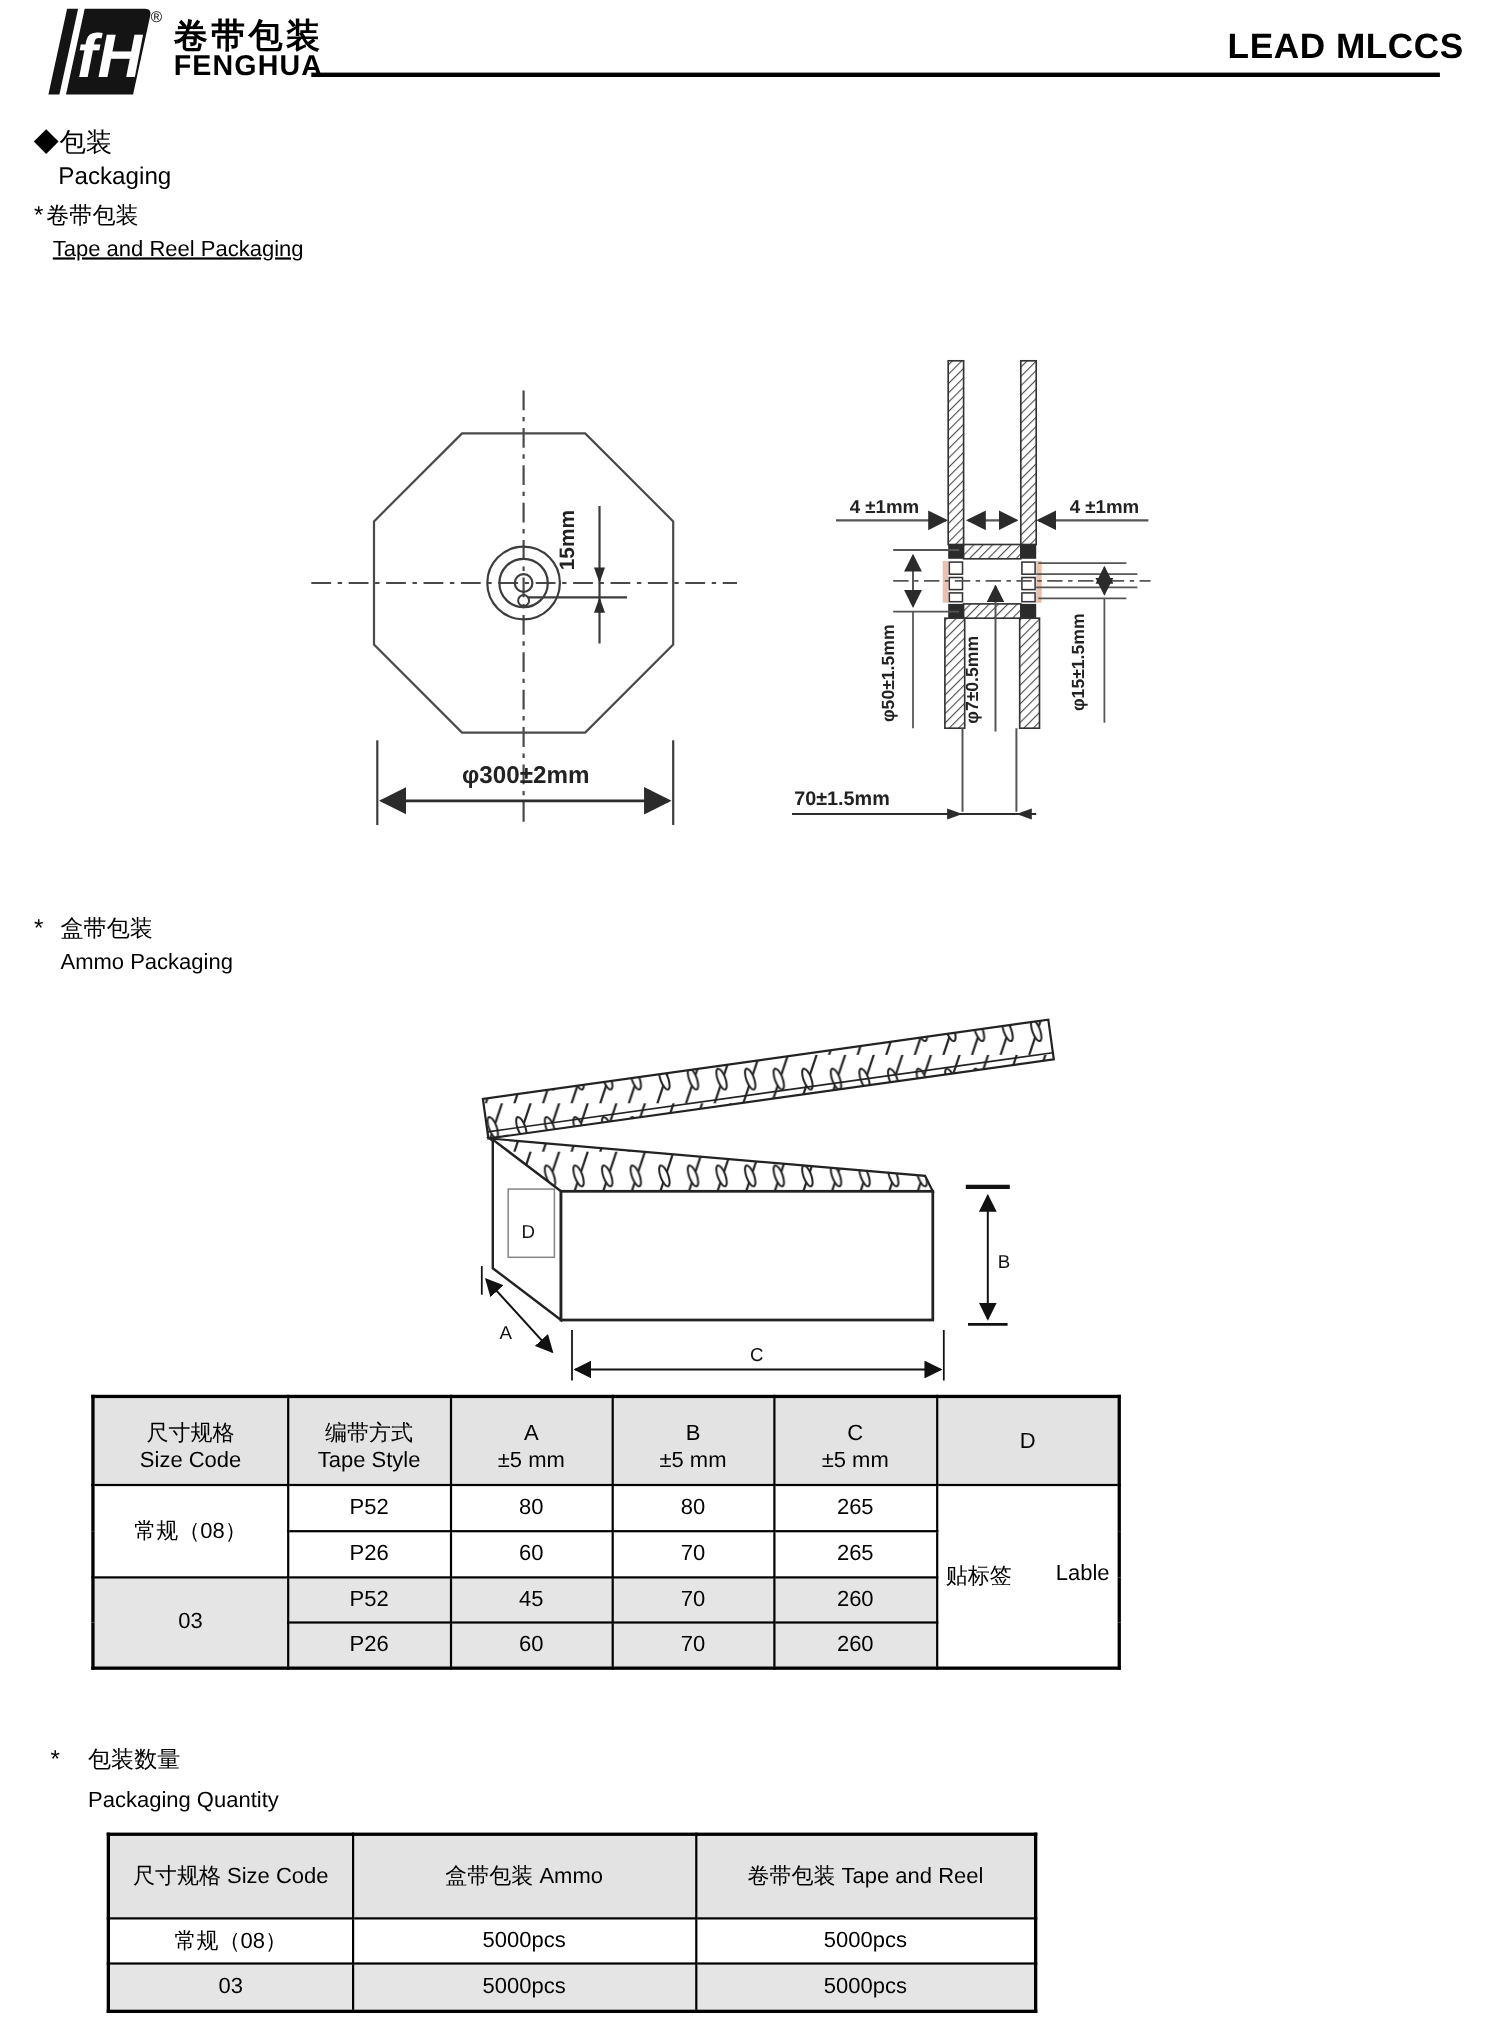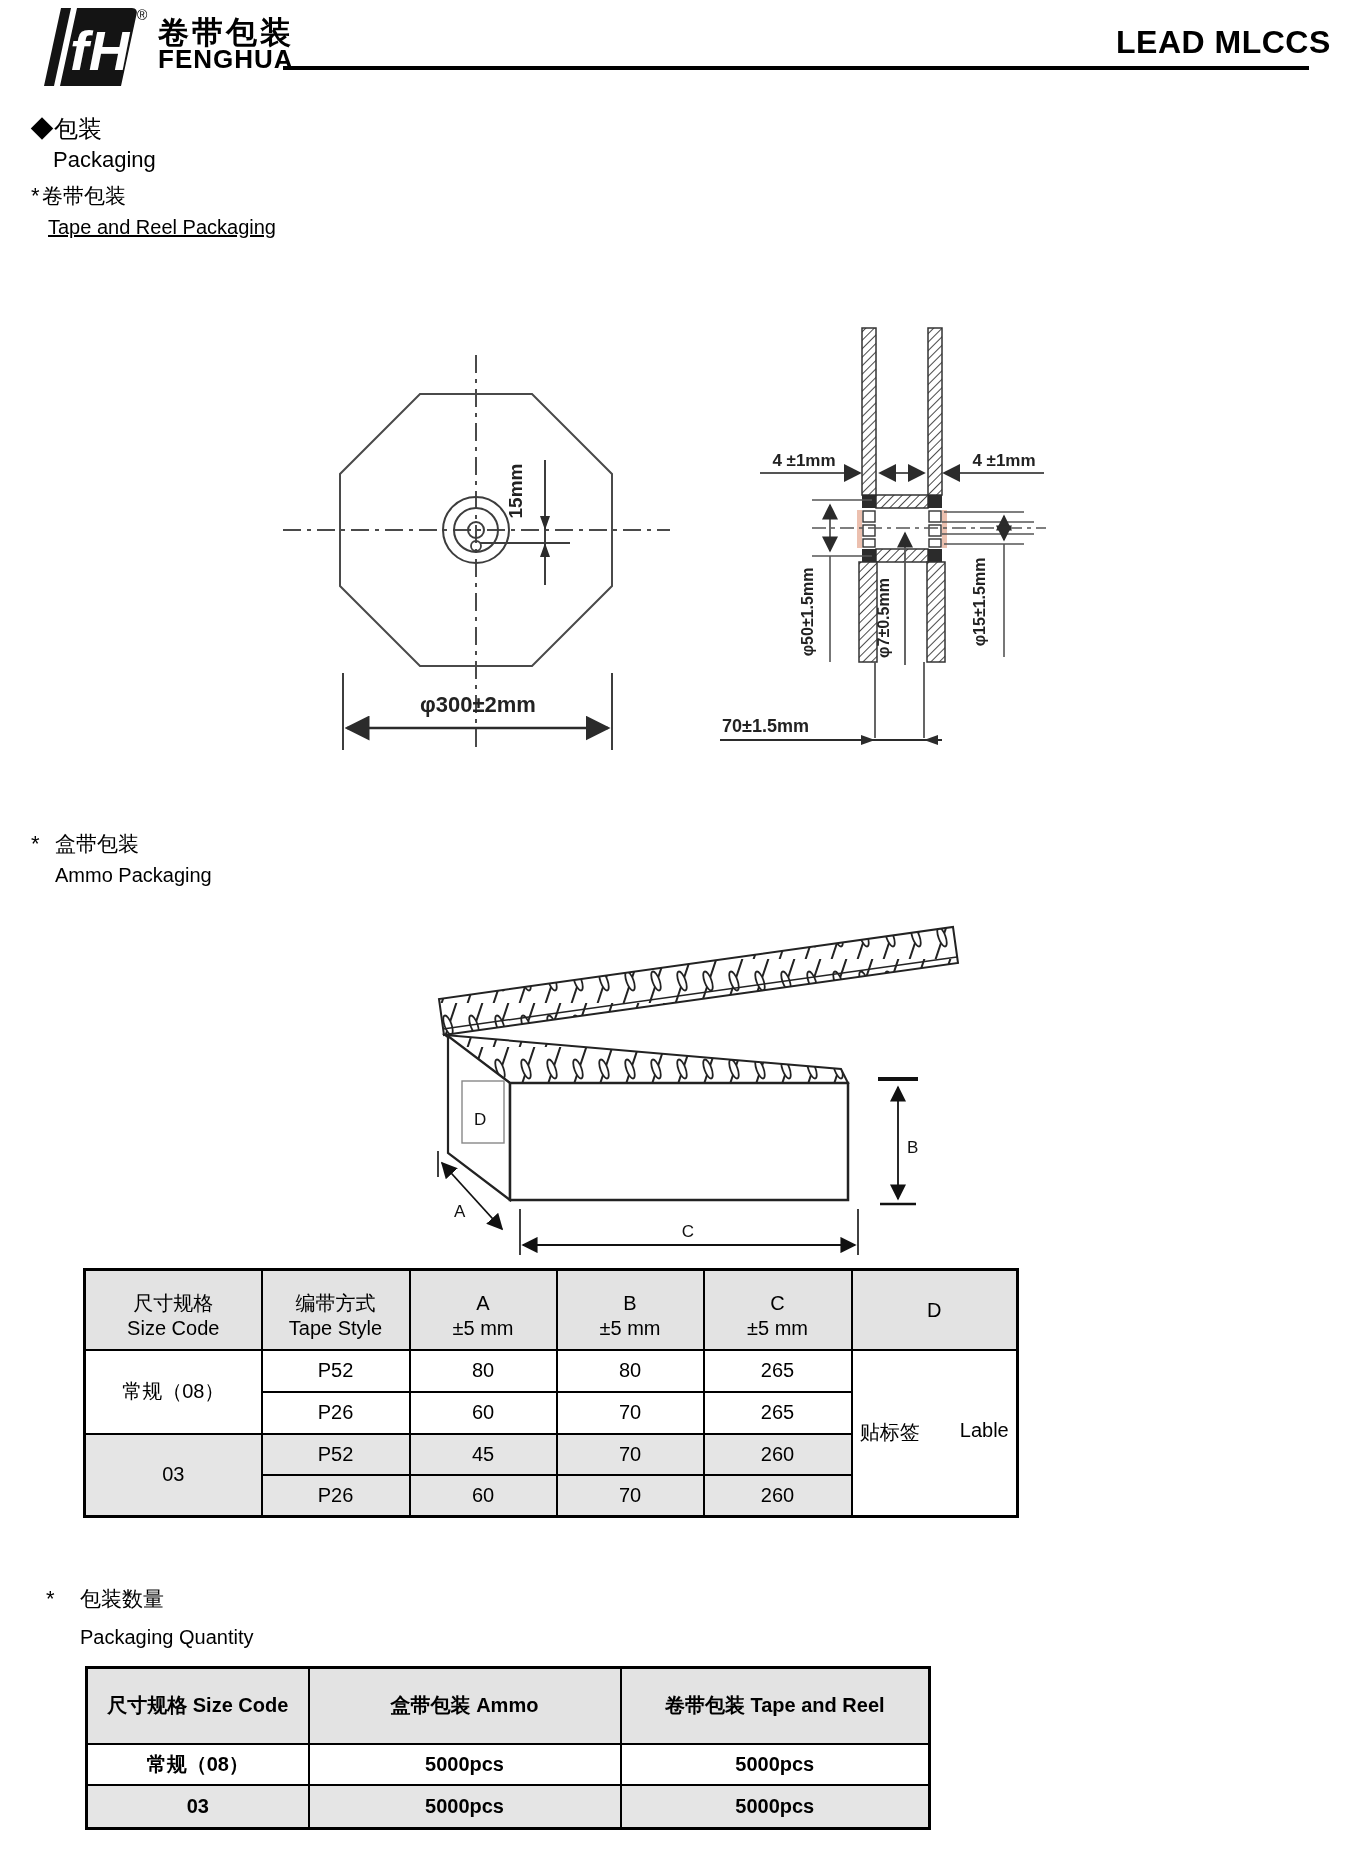--- a/index.html
+++ b/index.html
@@ -267,21 +267,21 @@
     <td class="g">70</td>
     <td class="g">260</td>
   </tr>
   </tbody>
 </table>
 
 <div class="abs h2star" style="left:46px;top:1586px;">*</div>
 <div class="abs h2cn" style="left:80px;top:1585px;">包装数量</div>
 <div class="abs h2en" style="left:80px;top:1626px;">Packaging Quantity</div>
 
-<table class="abs dt" style="left:85px;top:1666px;width:843px;font-weight:bold;">
+<table class="abs dt" style="left:97px;top:1666px;width:843px;">
   <colgroup>
     <col style="width:222px">
       <col style="width:312px">
       <col style="width:309px">
   </colgroup>
   <tbody>
   <tr class="hd" style="height:76px;">
     <td>尺寸规格 Size Code</td>
     <td>盒带包装 Ammo</td>
     <td>卷带包装 Tape and Reel</td>

